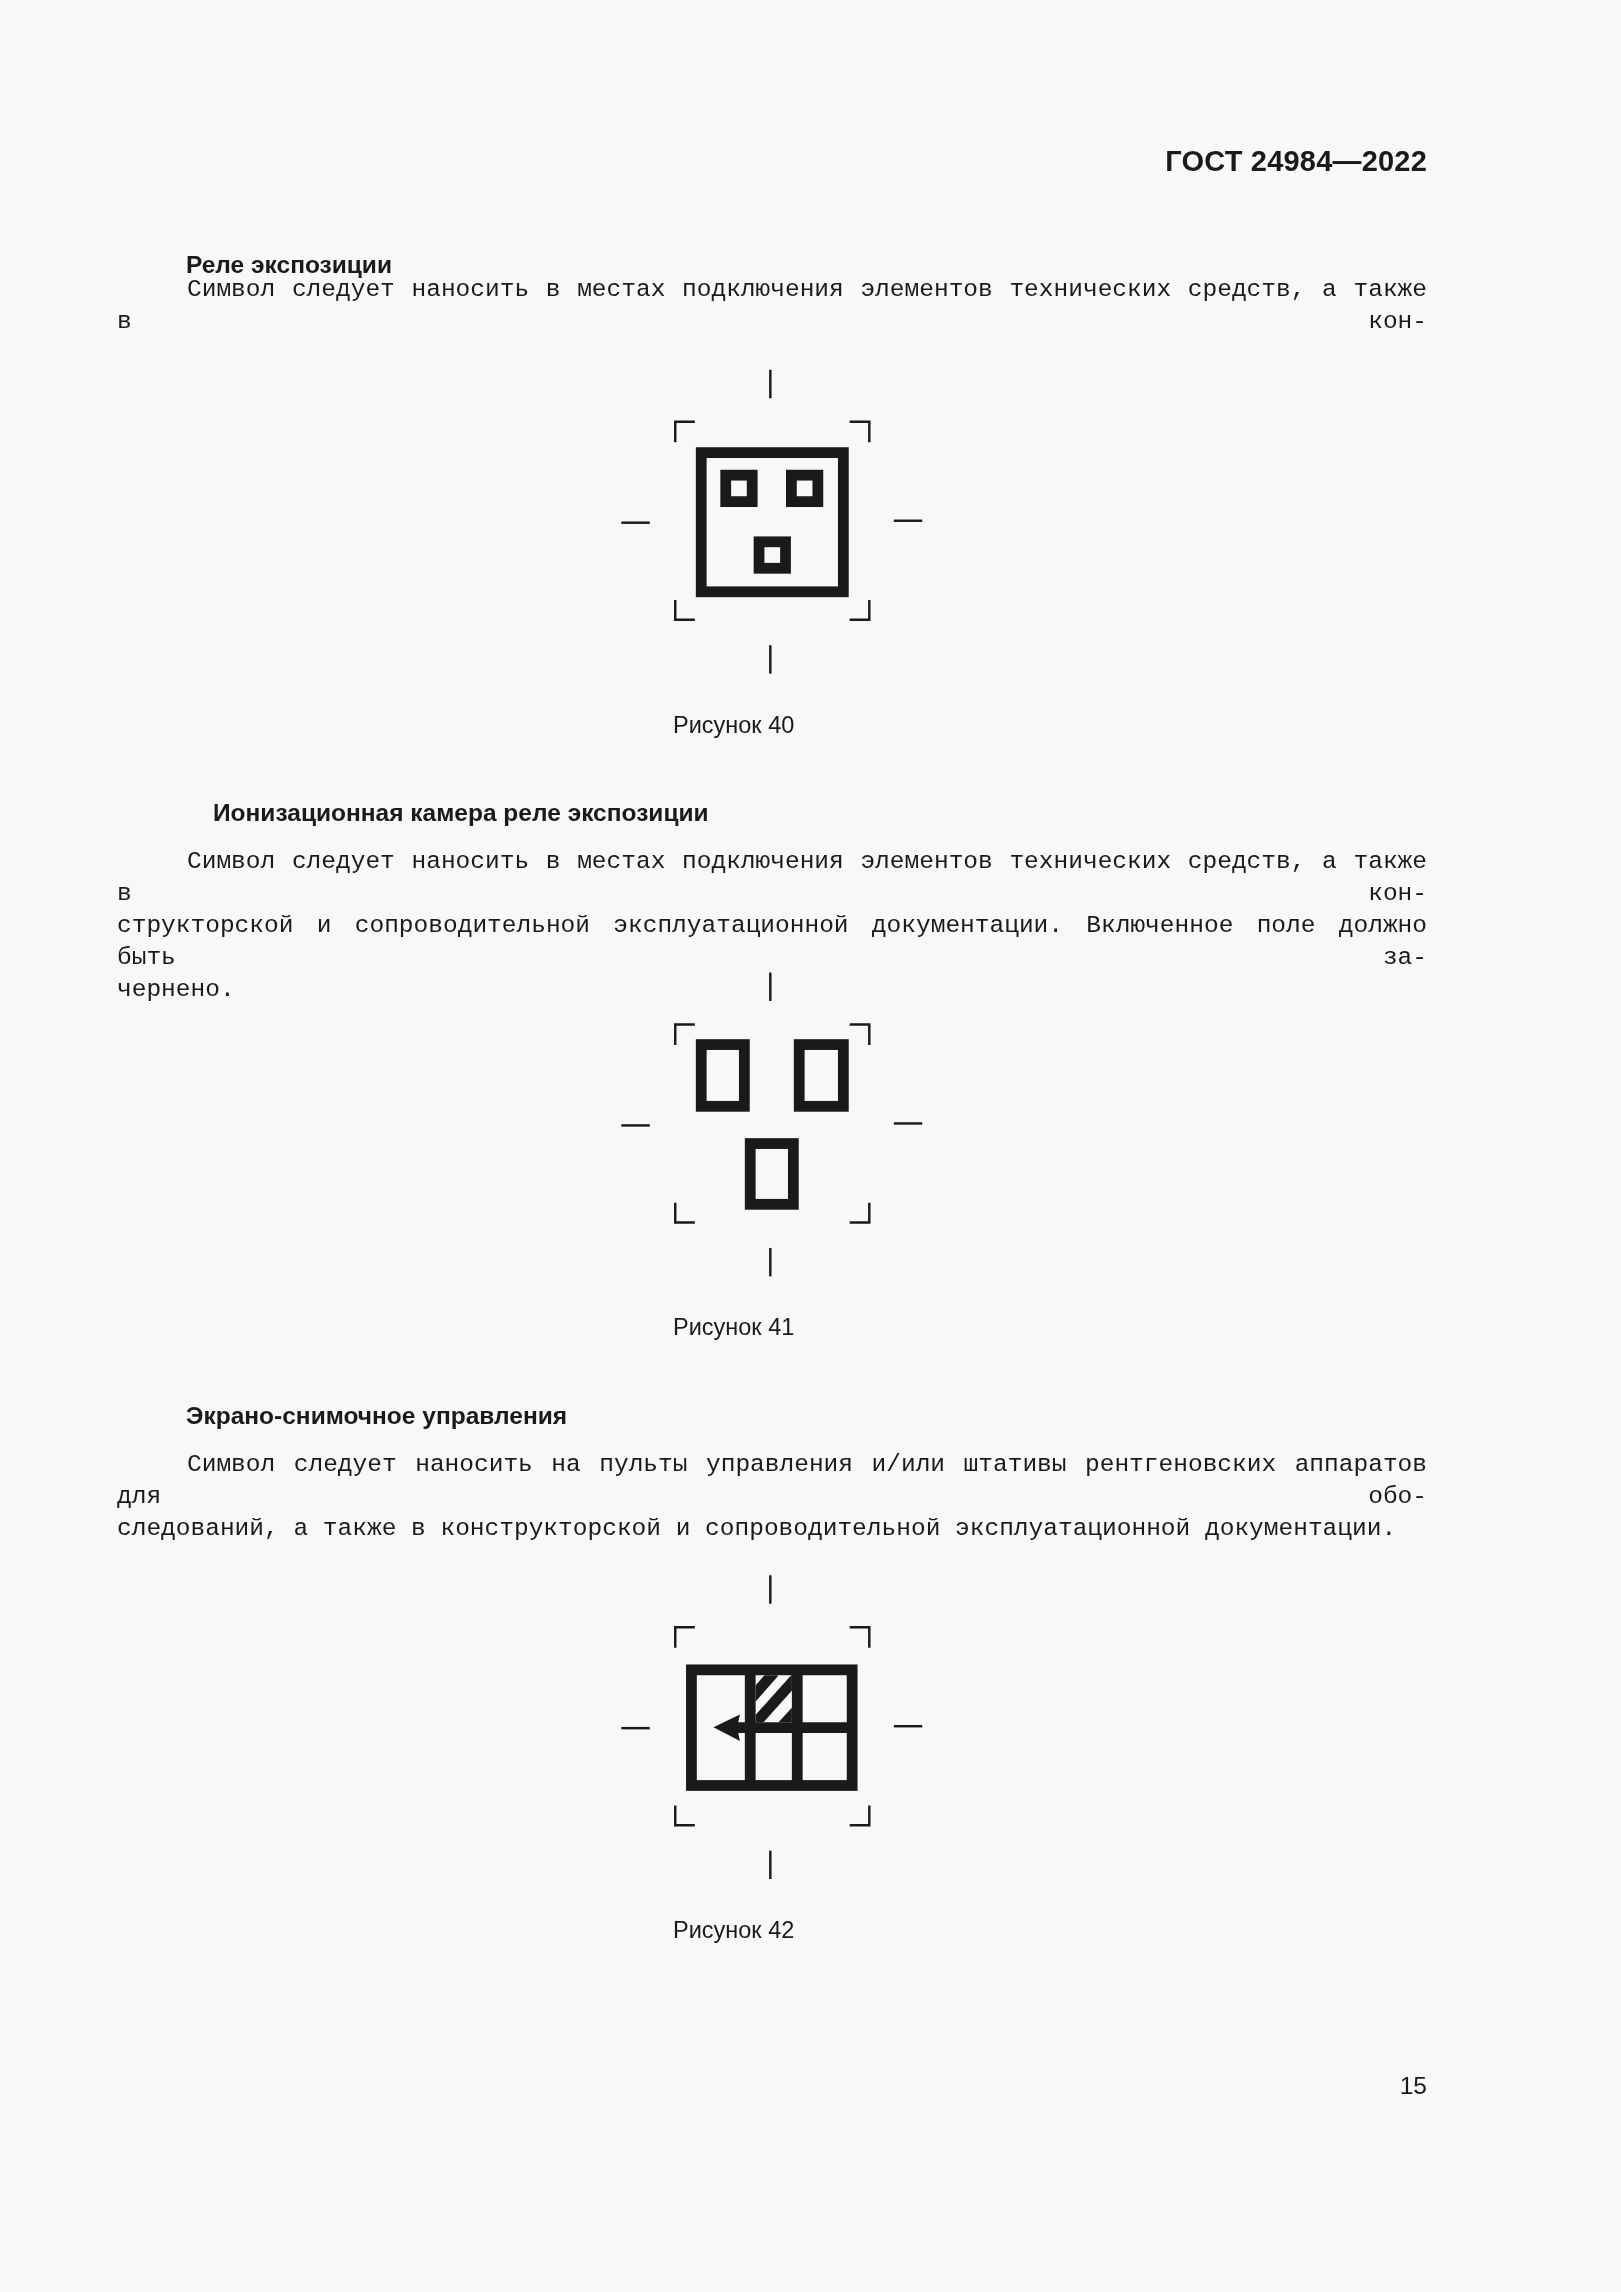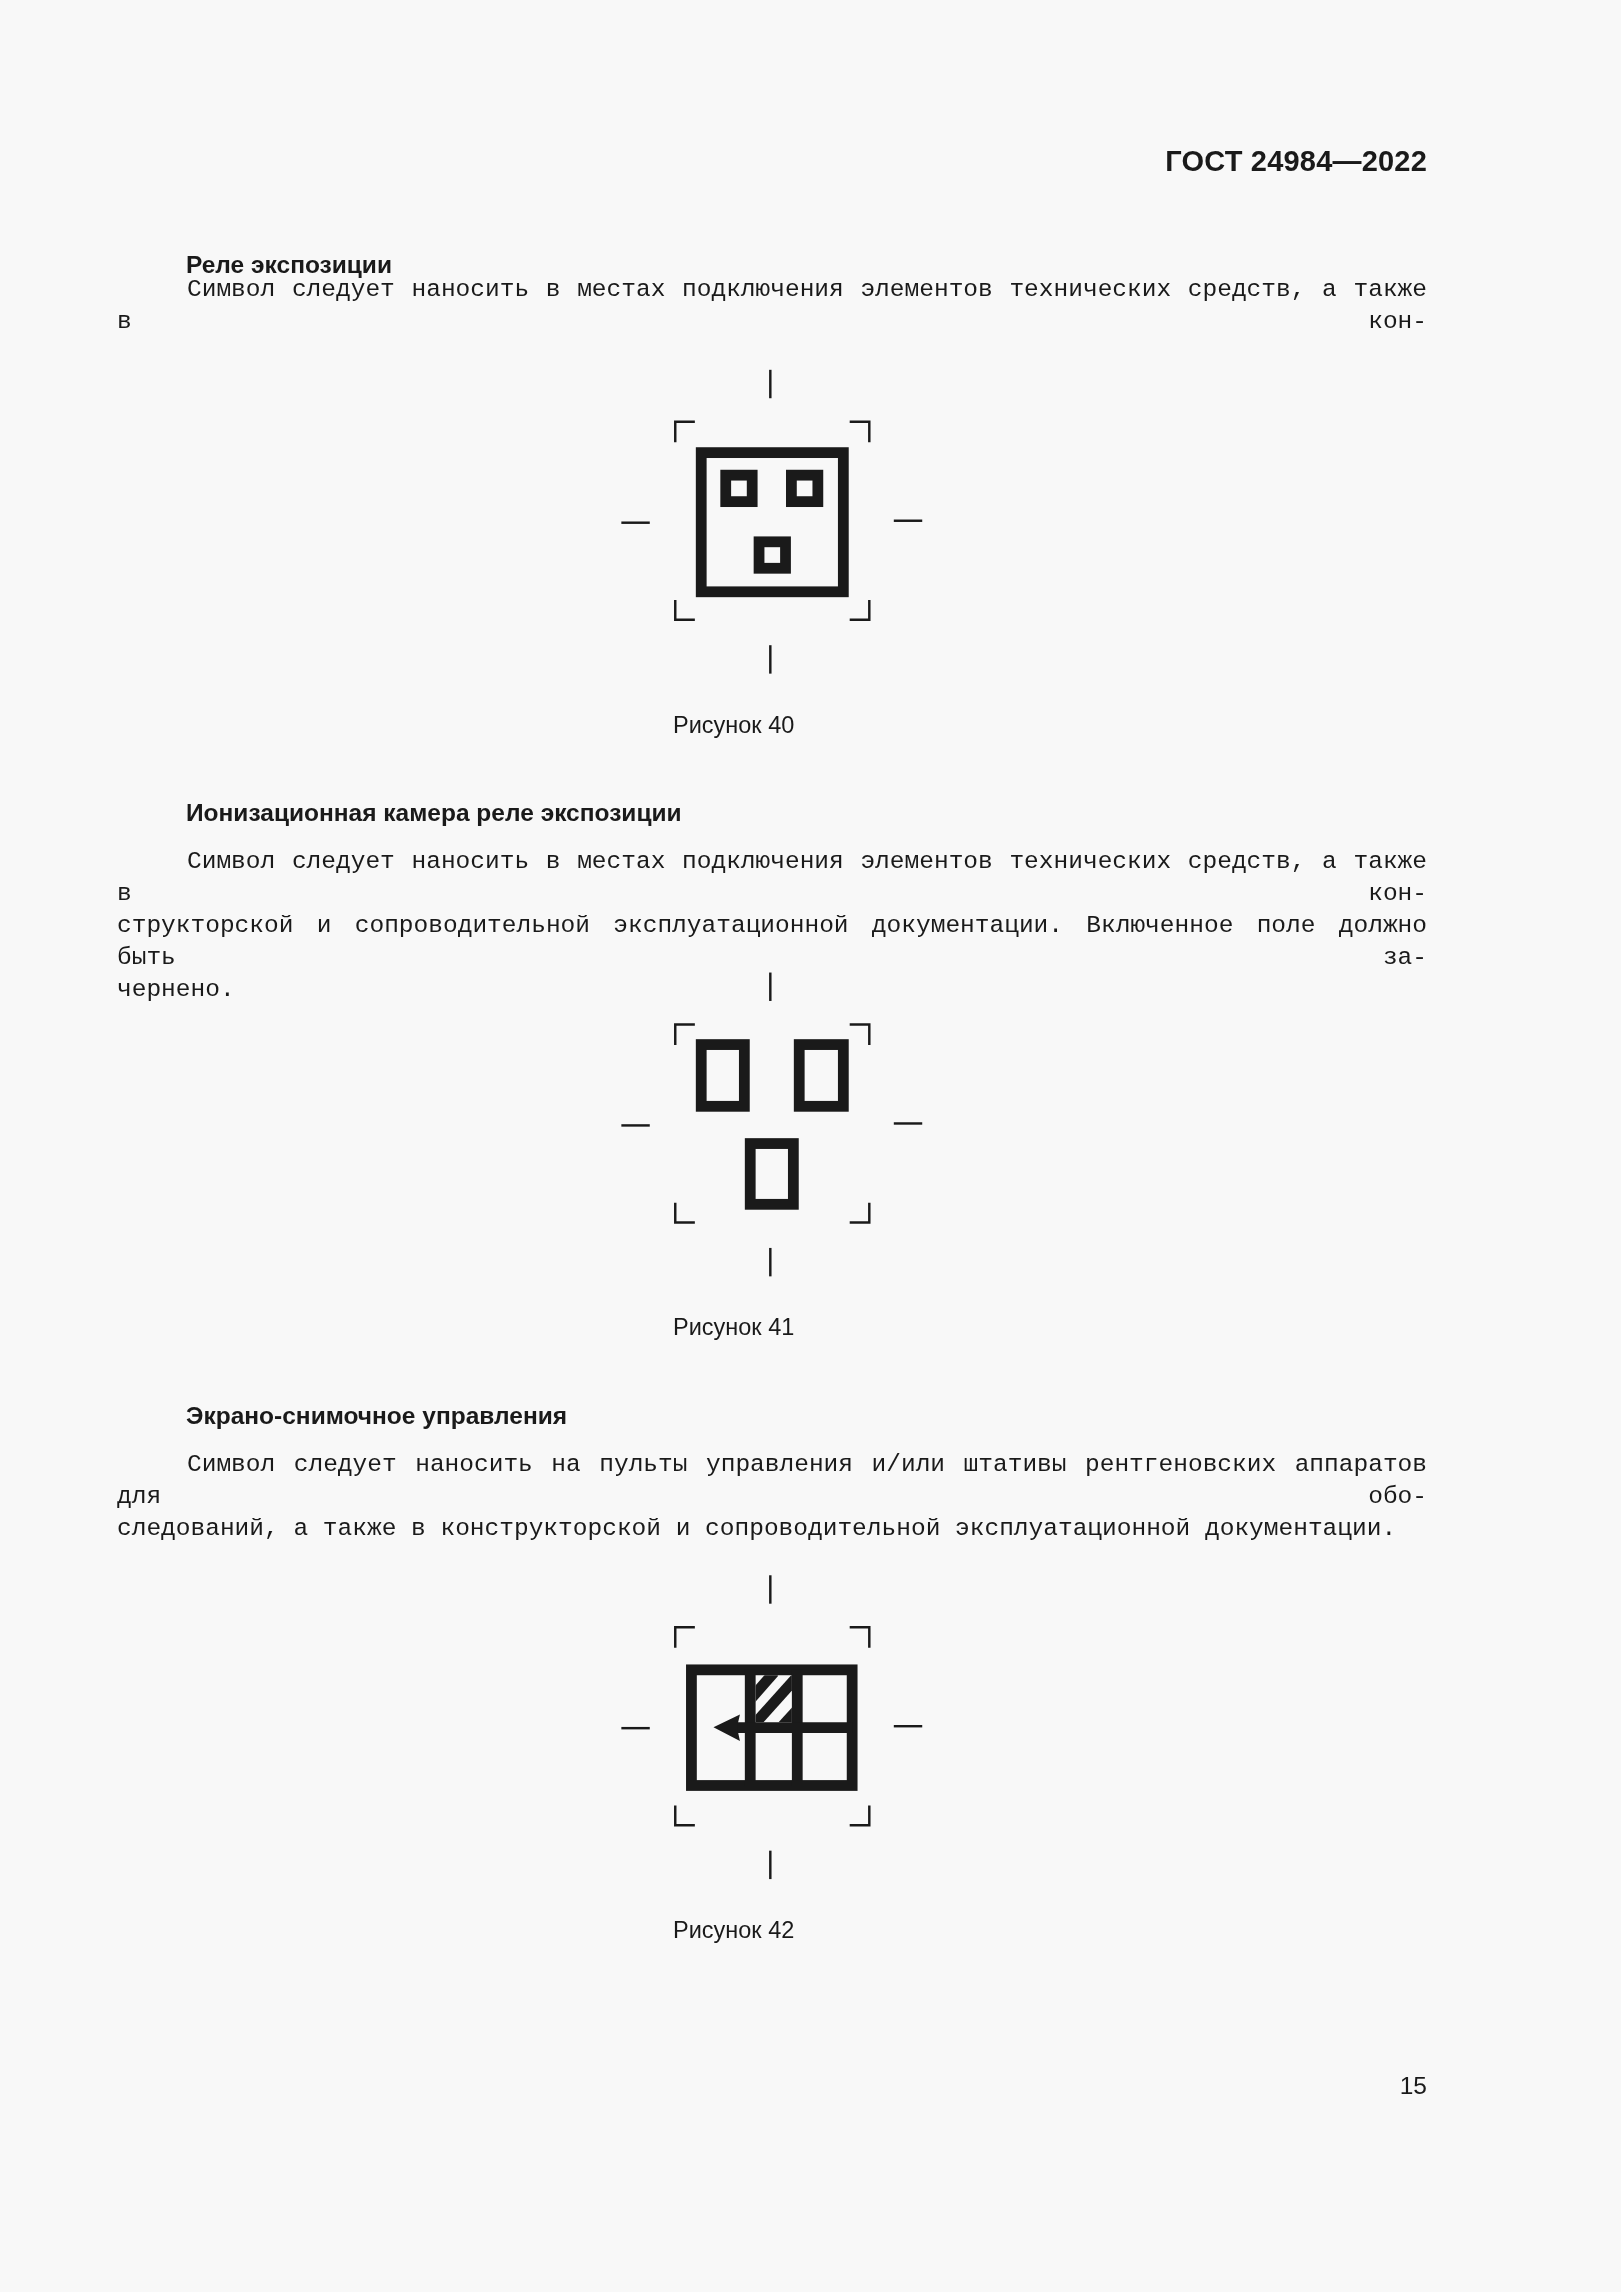--- a/index.html
+++ b/index.html
@@ -64,21 +64,21 @@
     <g stroke-width="11">
       <rect x="715.5" y="461.5" width="145" height="142"></rect>
       <rect x="740.5" y="484.5" width="27" height="27"></rect>
       <rect x="807.5" y="484.5" width="27" height="27"></rect>
       <rect x="774.5" y="552.5" width="27" height="27"></rect>
     </g>
   </g>
 </svg>
 <div class="abs caption" style="top:712px;">Рисунок 40</div>
 
-<div class="abs heading" style="top:799px;">Ионизационная камера реле экспозиции</div>
+<div class="abs heading" style="top:799px;margin-left:27px;">Ионизационная камера реле экспозиции</div>
 <div class="abs para" style="top:846px;">
   <span class="line">Символ следует наносить в местах подключения элементов технических средств, а также в кон-</span>
   <span class="line" style="text-indent:0">структорской и сопроводительной эксплуатационной документации. Включенное поле должно быть за-</span>
   <span class="line last" style="text-indent:0">чернено.</span>
 </div>
 
 <svg width="1621" height="2293" style="pointer-events:none" viewBox="0 0 1654 2339">
   <g stroke="#1a1a1a" fill="none">
     <g stroke-width="2.5">
       <line x1="786" y1="992" x2="786" y2="1021"></line>

